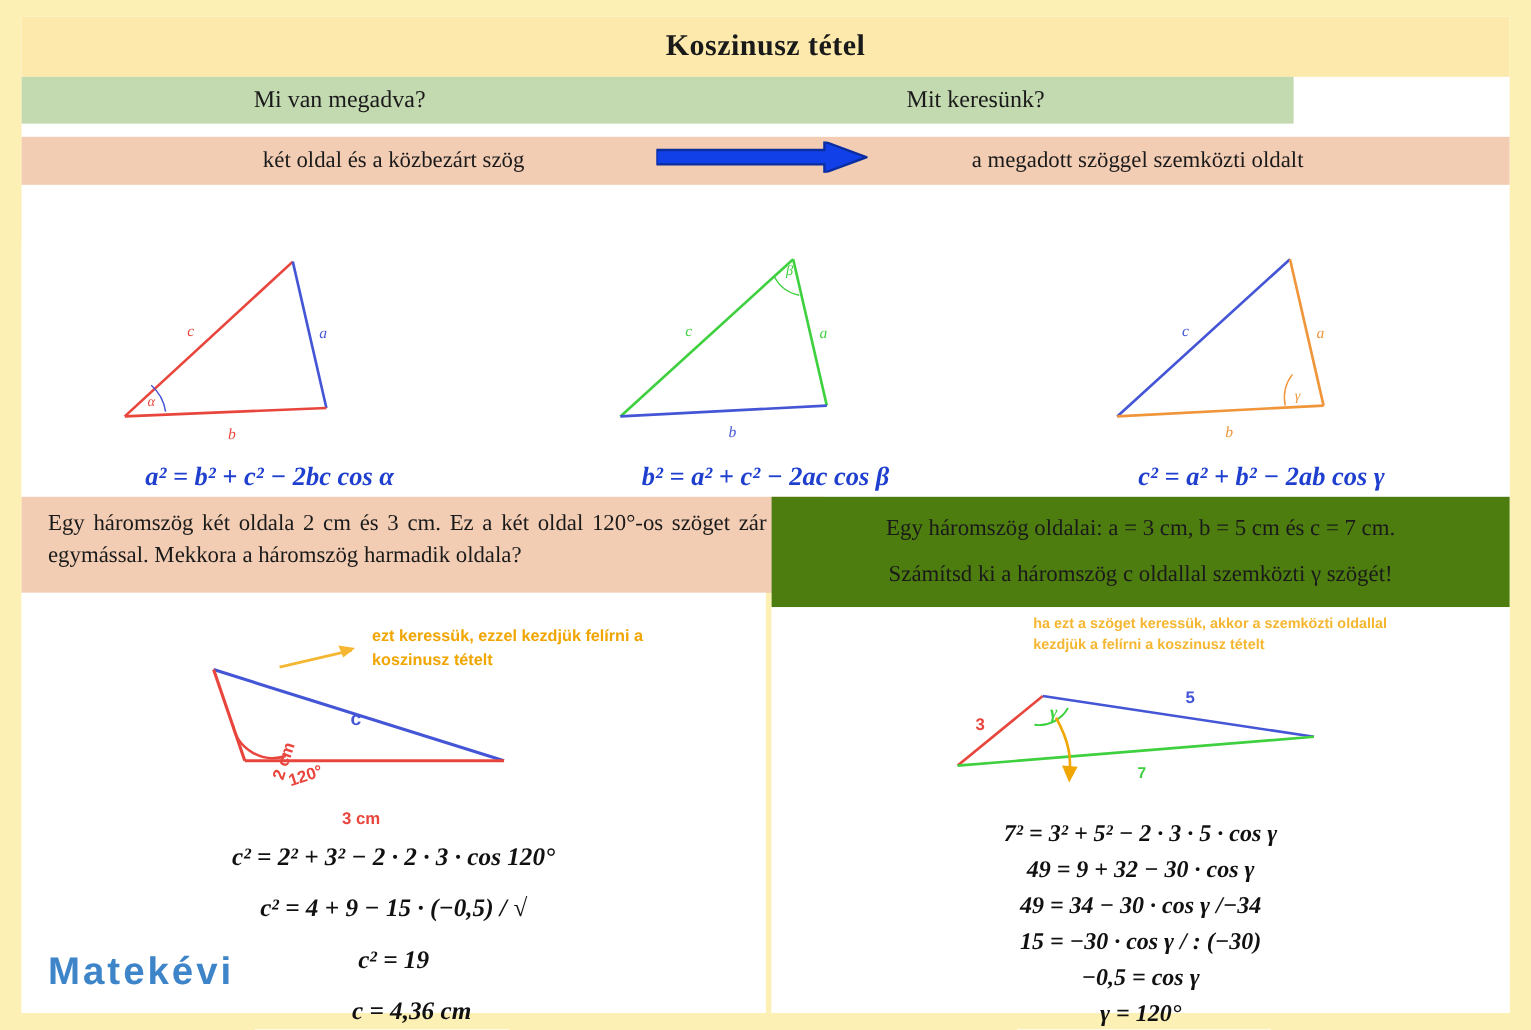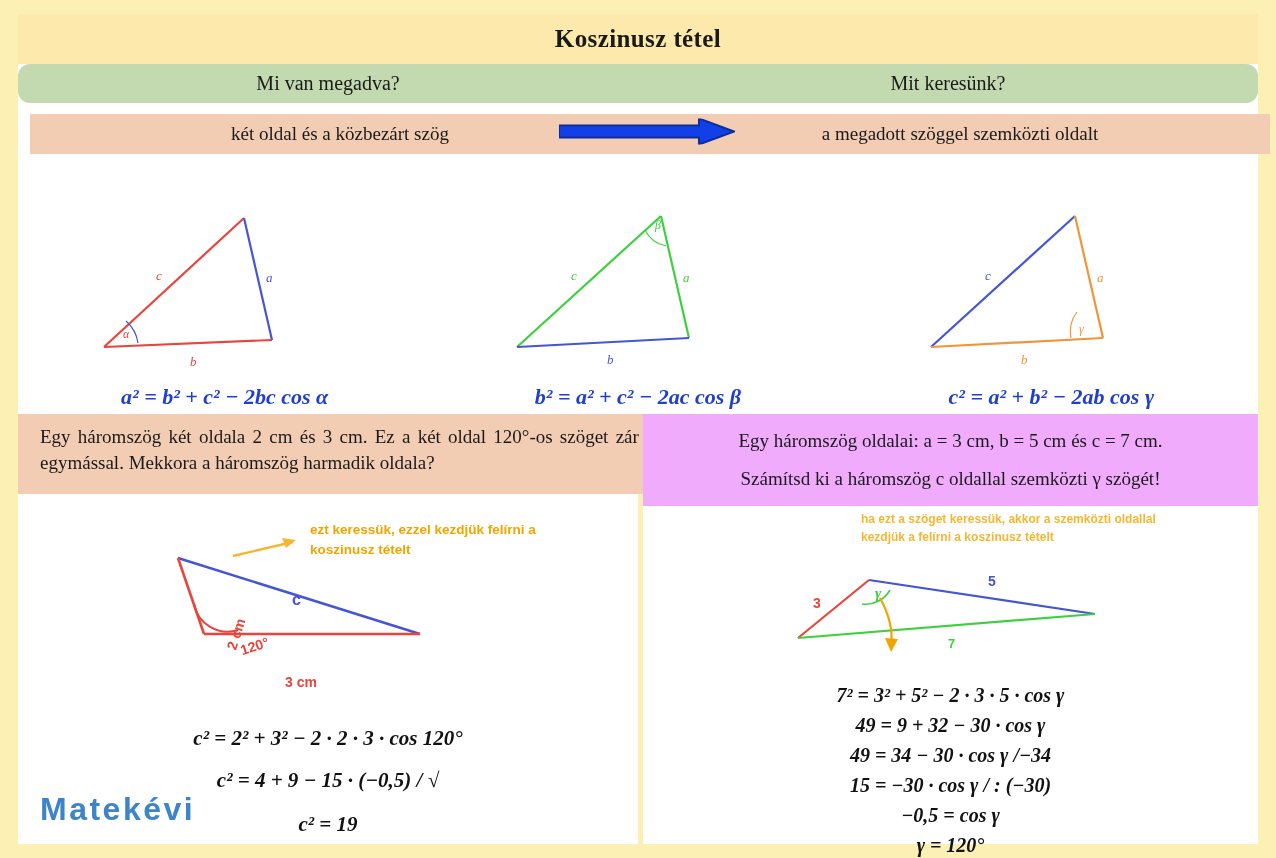--- a/index.html
+++ b/index.html
@@ -39,41 +39,39 @@
     font-family: "Liberation Serif", serif;
     font-weight: bold;
     font-size: 25px;
     color: #1a1a1a;
     letter-spacing: 0.4px;
   }
   
   .row-green {
     position: absolute;
     left: 0; top: 50px;
-    width: 1240px; height: 39px;
+    width: 1060px; height: 39px;
     background: #c3d9b0;
     display: flex;
-    border-radius: 12px;
   }
   .row-green .cell {
     flex: 1 1 50%;
     display: flex;
     align-items: center;
     justify-content: center;
     font-family: "Liberation Serif", serif;
     font-size: 20px;
     color: #1a1a1a;
   }
   .row-peach {
     position: absolute;
     left: 0; top: 100px;
     width: 1240px; height: 40px;
     background: #f2cdb4;
     display: flex;
-    margin-left: 12px;
   }
   .row-blue {
     position: absolute;
     left: 0; top: 148px;
     width: 1240px; height: 40px;
     background: #b9d0e8;
     display: flex;
   }
   .row-peach .cell, .row-blue .cell {
     flex: 1 1 50%;
@@ -120,21 +118,21 @@
     left: 0; top: 400px;
     width: 668px; height: 80px;
     background: #f2cdb4;
     box-sizing: border-box;
     padding: 10px 22px 0 22px;
   }
   .prob-right {
     position: absolute;
     left: 625px; top: 400px;
     width: 615px; height: 92px;
-    background: #f0abfc;
+    background: #4d7c0f;
     box-sizing: border-box;
     padding: 14px 26px 0 26px;
   }
   .prob-text {
     font-family: "Liberation Serif", serif;
     font-size: 19px;
     color: #1a1a1a;
     text-align: justify;
     line-height: 1.38;
   }
@@ -177,21 +175,20 @@
     line-height: 1.5;
   }
   .eq {
     font-family: "Liberation Serif", serif;
     font-style: italic;
     font-weight: bold;
     font-size: 21px;
     color: #111111;
     text-align: center;
     white-space: nowrap;
-    margin-top: 24px;
   }
   .eq-r {
     font-family: "Liberation Serif", serif;
     font-style: italic;
     font-weight: bold;
     font-size: 20px;
     color: #111111;
     text-align: center;
     white-space: nowrap;
   }

